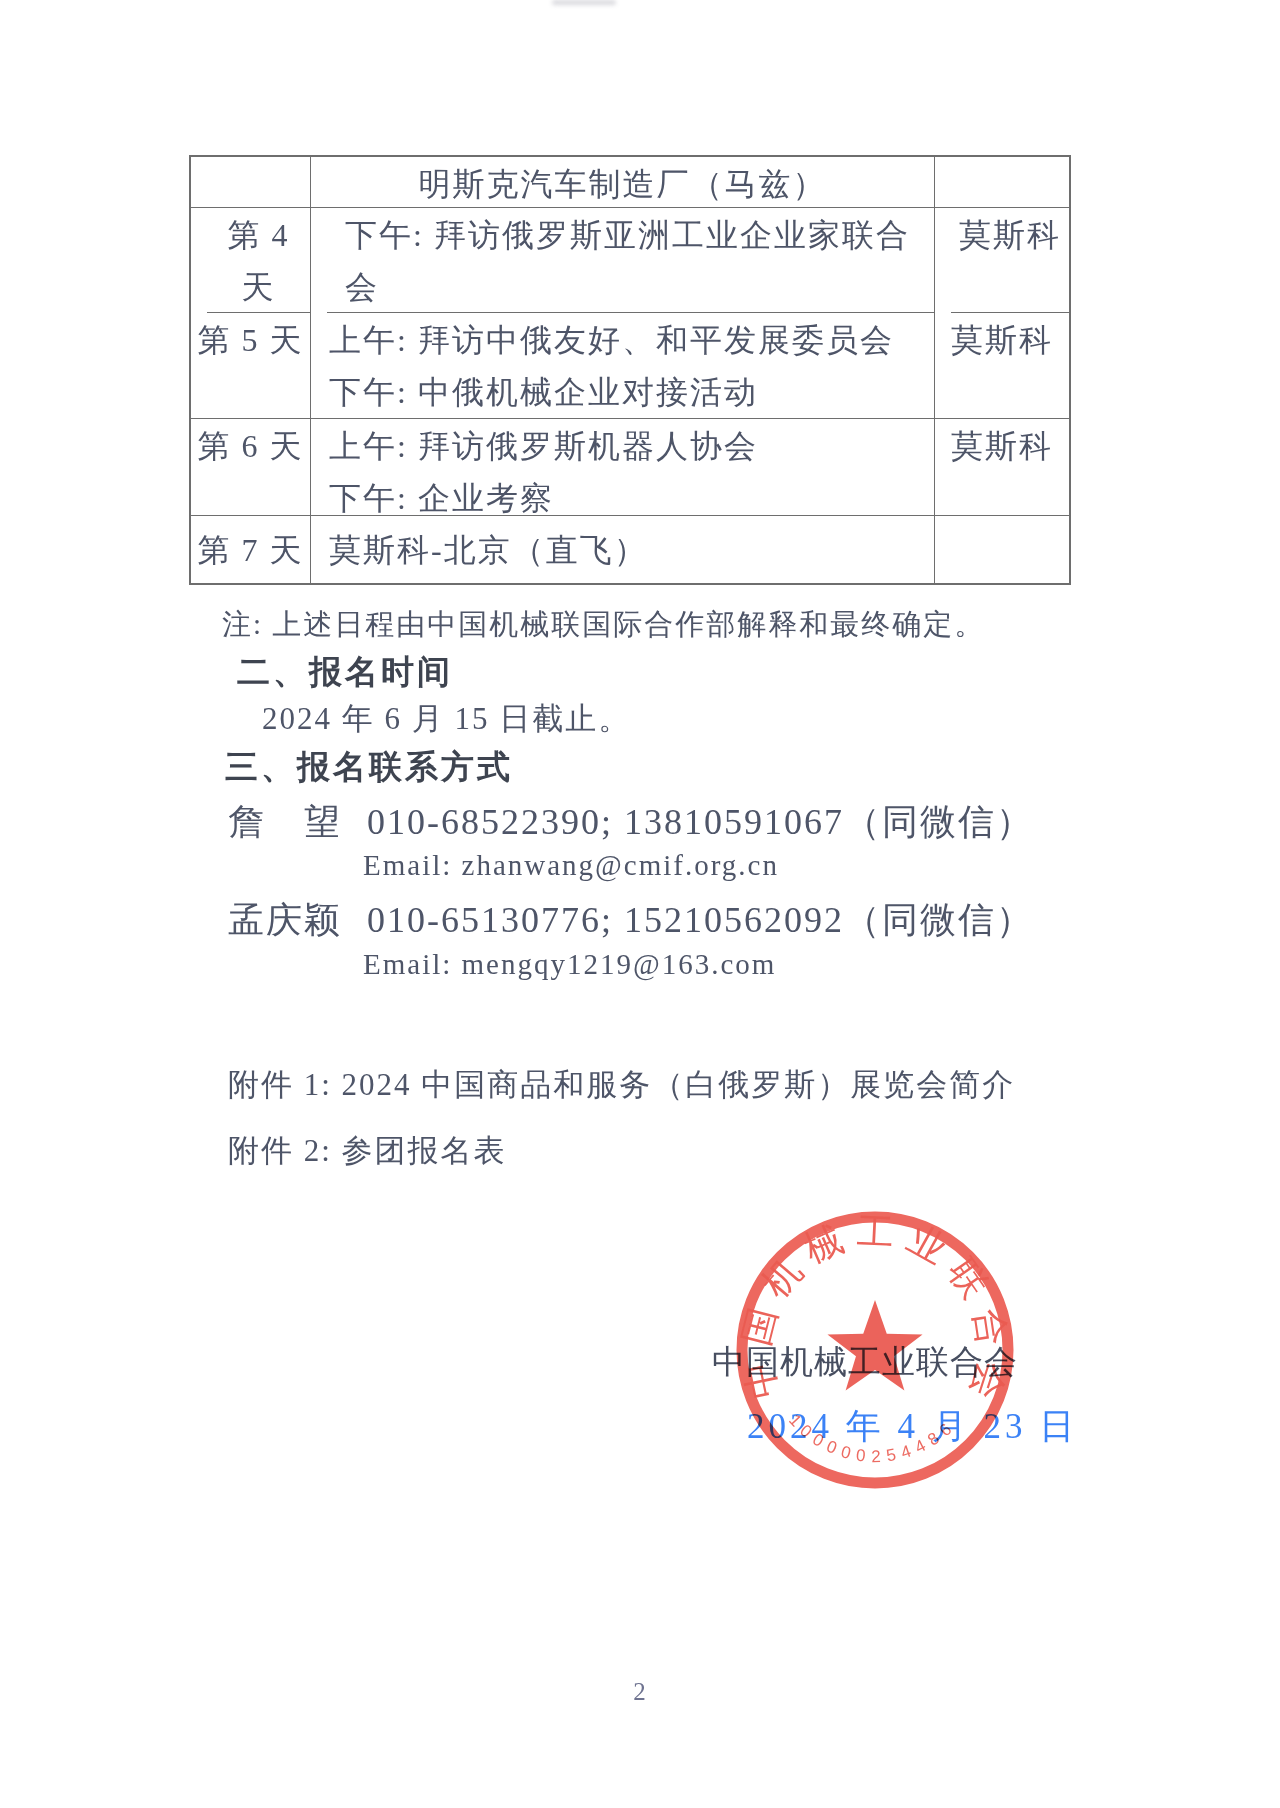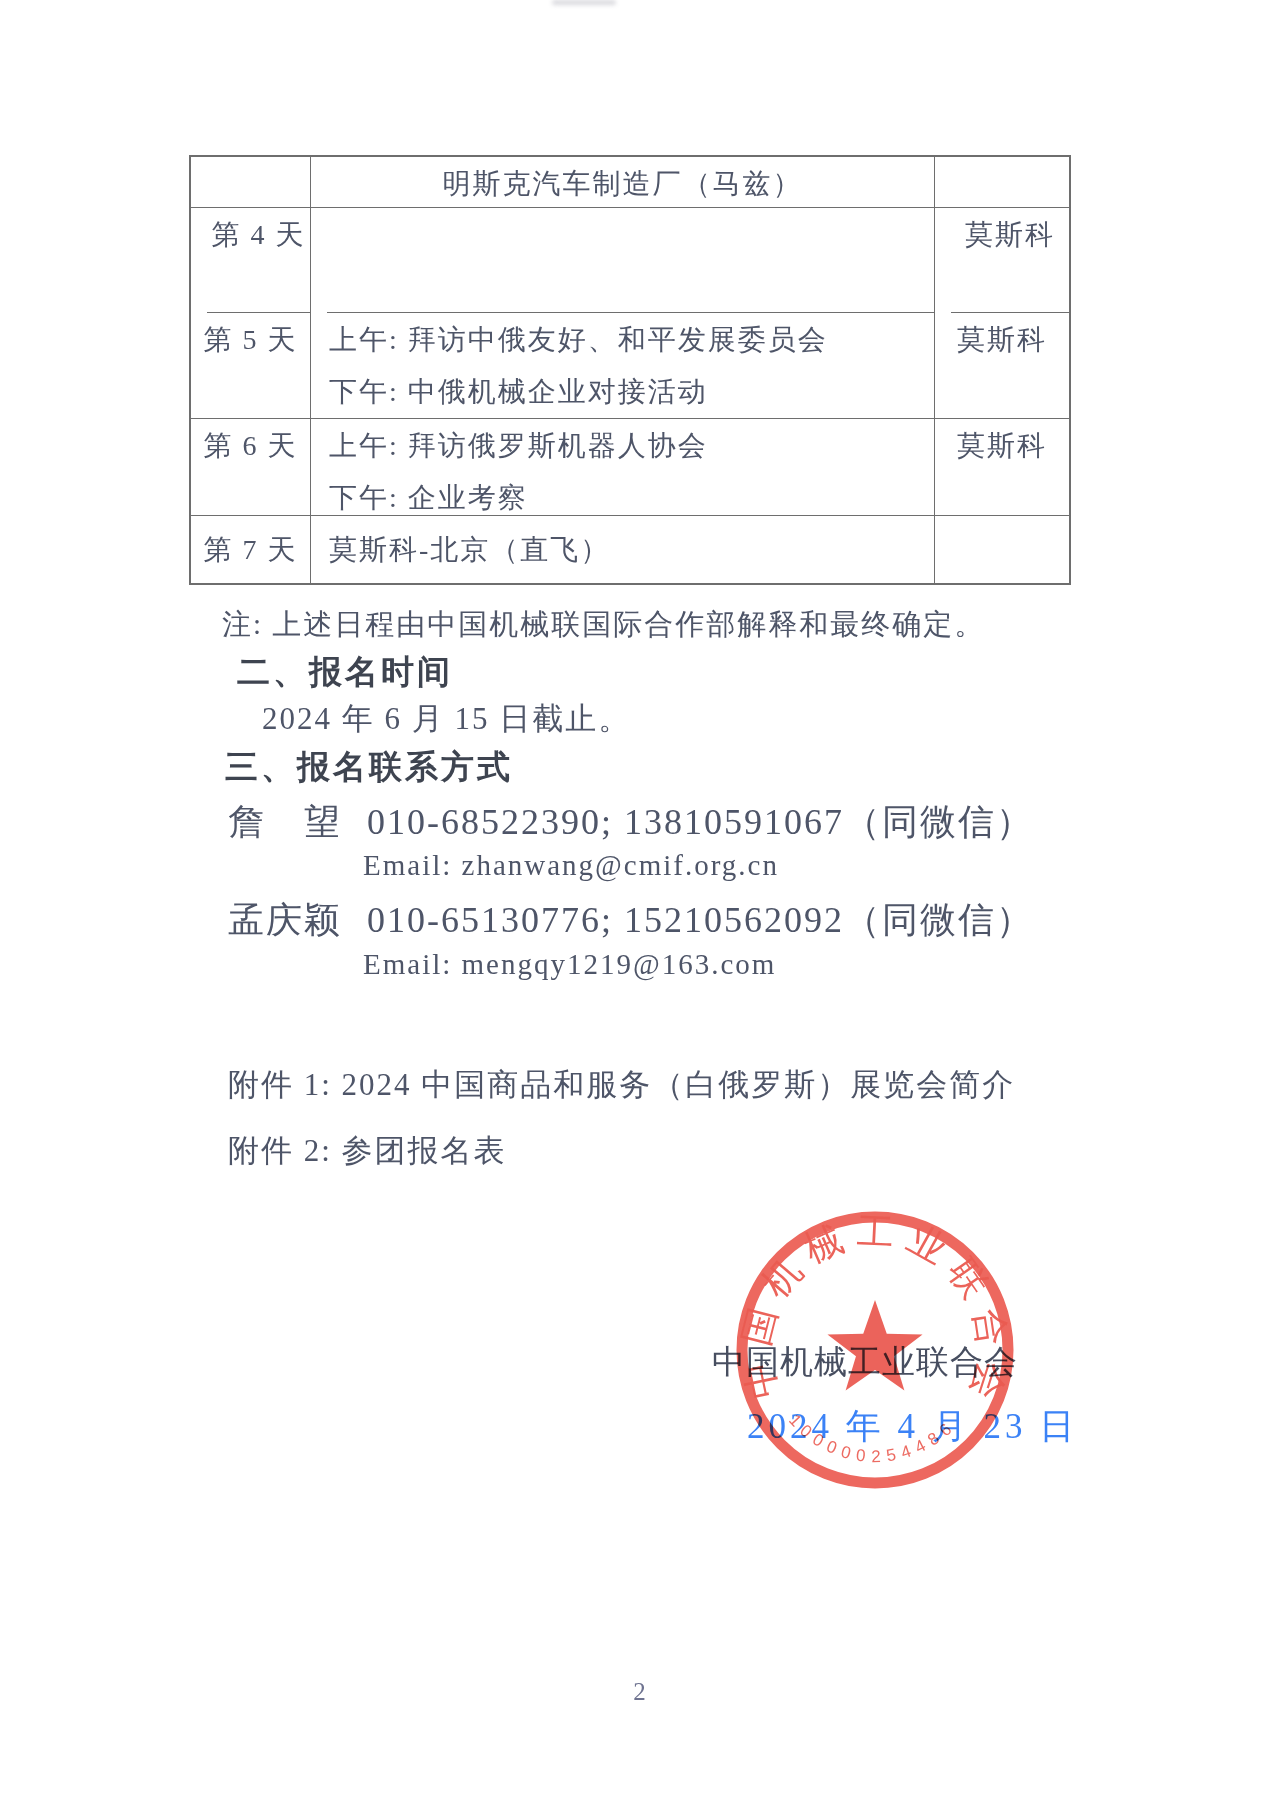--- a/index.html
+++ b/index.html
@@ -8,21 +8,21 @@
     background:#ffffff;overflow:hidden;
     font-family:"Liberation Serif","DejaVu Serif",serif;
     color:#4e5568;
   }
   .abs{position:absolute;}
   
   .itn-table{
     position:absolute;left:189px;top:155px;width:882px;
     border:2px solid #6e6e6e;box-sizing:border-box;
     display:grid;grid-template-columns:120px 624px 134px;
-    font-size:28px;letter-spacing:2px;line-height:52px;
+    font-size:32px;letter-spacing:2px;line-height:52px;
   }
   .cell{
     border-right:1.5px solid #6e6e6e;border-bottom:1.5px solid #6e6e6e;
     box-sizing:border-box;overflow:hidden;
   }
   .cell:nth-child(3n){border-right:none;}
   .day-cell{text-align:center;padding-top:1px;}
   .it-cell{padding-left:18px;padding-top:1px;}
   .it-cell.centered{text-align:center;padding-left:0;}
   .city-cell{text-align:center;padding-top:1px;}
@@ -53,20 +53,21 @@
   <div class="itn-table">
 
     <div class="cell day-cell r0"></div>
     <div class="cell it-cell centered r0">
       <div>明斯克汽车制造厂（马兹）</div>
     </div>
     <div class="cell city-cell r0"></div>
 
     <div class="cell day-cell r1">第 4 天</div>
     <div class="cell it-cell r1">
+      <div>下午: 拜访俄罗斯亚洲工业企业家联合会</div>
     </div>
     <div class="cell city-cell r1">莫斯科</div>
 
     <div class="cell day-cell r2">第 5 天</div>
     <div class="cell it-cell r2">
       <div>上午: 拜访中俄友好、和平发展委员会</div>
       <div>下午: 中俄机械企业对接活动</div>
     </div>
     <div class="cell city-cell r2">莫斯科</div>
 

